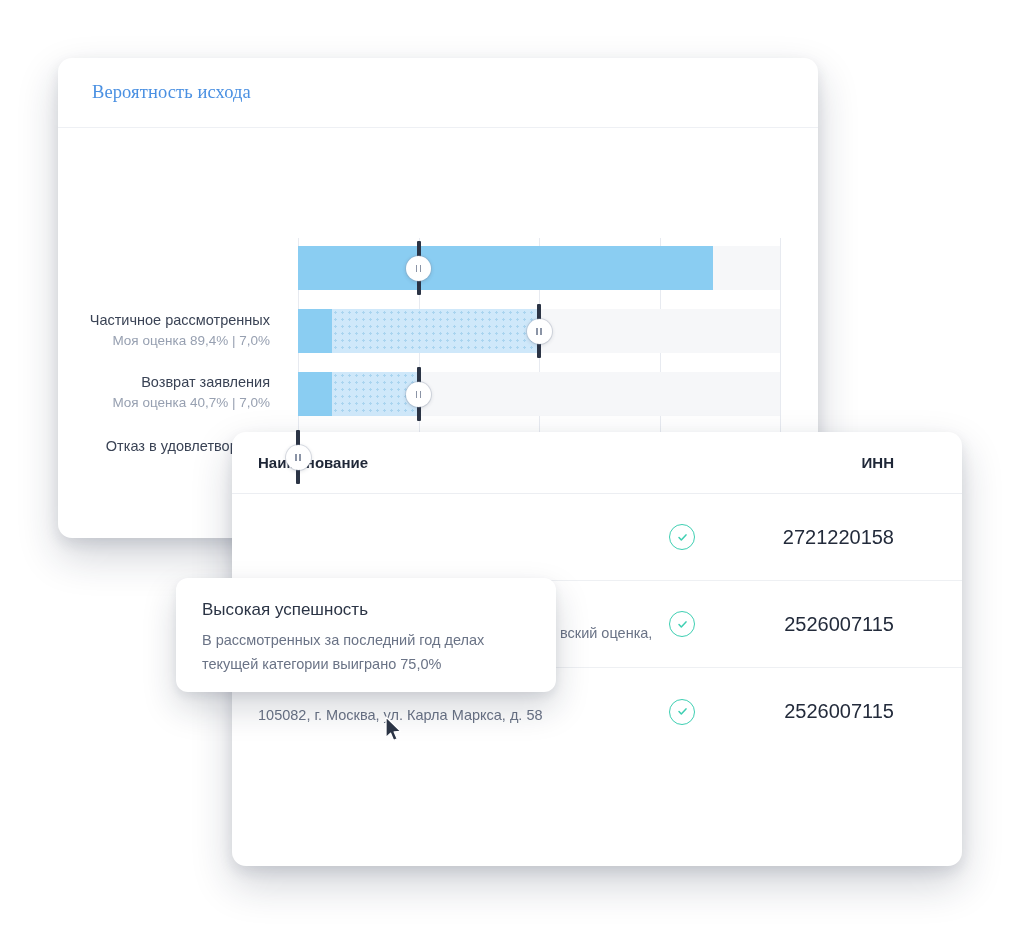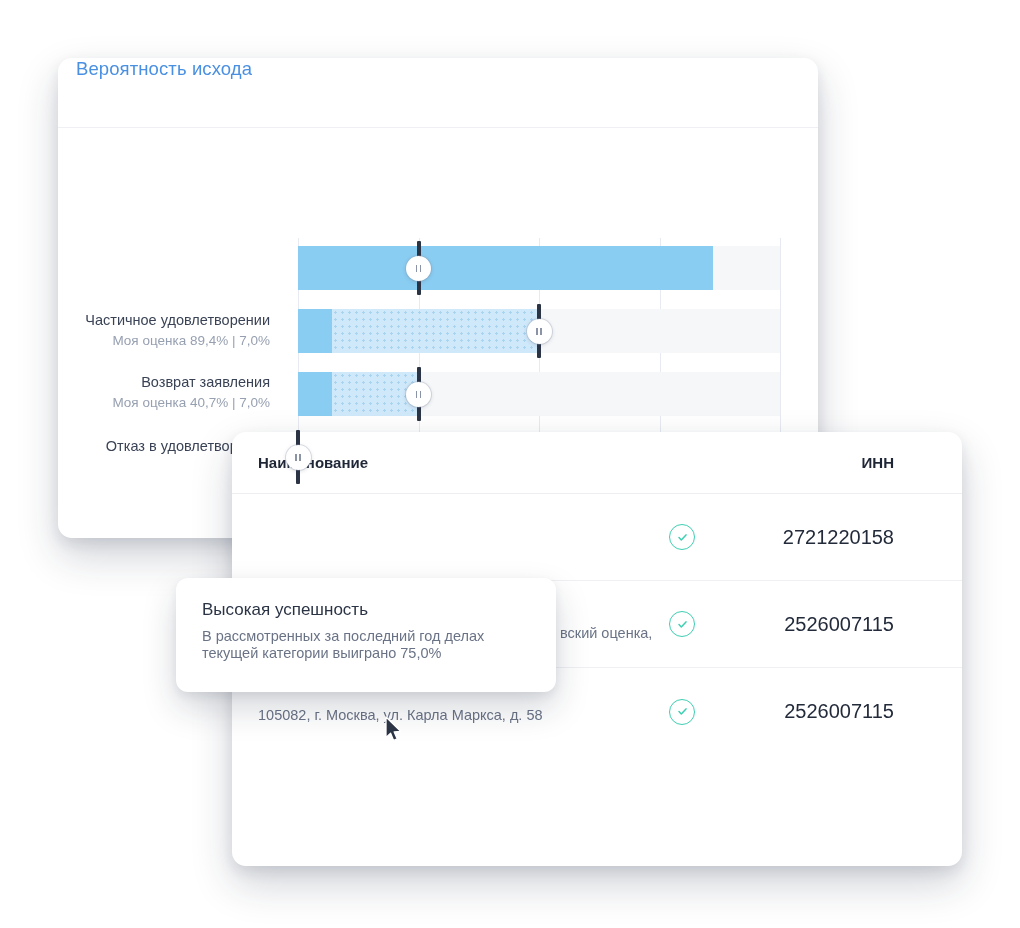--- a/index.html
+++ b/index.html
@@ -56,24 +56,25 @@
     border-radius: 12px;
     z-index: 6;
     box-shadow: 0 16px 34px rgba(24, 33, 58, 0.18),
                 0 4px 10px rgba(24, 33, 58, 0.08);
   }
 
   
   .card-header {
     height: 70px;
     display: flex;
-    align-items: flex-start;
-    padding-left: 18px;
+    align-items: center;
+    padding-left: 34px;
     box-sizing: border-box;
     border-bottom: 1px solid #eef0f4;
+    font-family: Liberation Serif, serif;
   }
   .card-title {
     color: #4a90e2;
     font-size: 18.5px;
     letter-spacing: 0.1px;
     font-weight: 400;
   }
 
   .chart-body {
     position: relative;
@@ -316,21 +317,21 @@
     padding: 22px 26px;
   }
   .tt-title {
     color: #2b3445;
     font-size: 17px;
     margin-bottom: 8px;
   }
   .tt-text {
     color: #6a7386;
     font-size: 14.5px;
-    line-height: 17px;
+    line-height: 24px;
     max-width: 330px;
   }
 
   
   .cursor {
     position: absolute;
     left: 384px;
     top: 716px;
     z-index: 9;
     pointer-events: none;
@@ -344,21 +345,21 @@
   <div class="card" id="chart-card">
 
     <div class="card-header">
       <div class="card-title">Вероятность исхода</div>
     </div>
 
     <div class="chart-body">
 
       <div class="ylabels" id="ylabels">
           <div class="ylabel" style="top: 73px;">
-            <span class="main">Частичное удовлетворении</span>
+            <span class="main">Частичное рассмотренных</span>
             <span class="sub">Моя оценка 89,4% | 7,0%</span>
           </div>
           <div class="ylabel" style="top: 135px;">
             <span class="main">Возврат заявления</span>
             <span class="sub">Моя оценка 40,7% | 7,0%</span>
           </div>
           <div class="ylabel" style="top: 199px;">
             <span class="main">Отказ в удовлетворении</span>
             <span class="sub">0%</span>
           </div>

